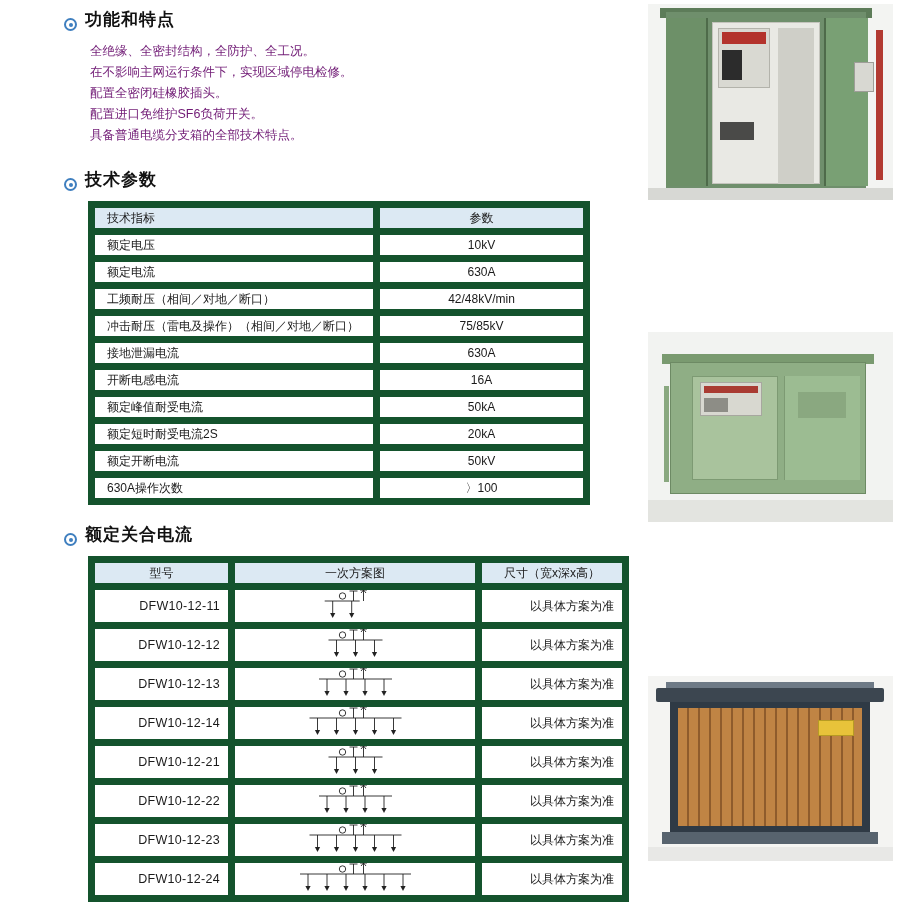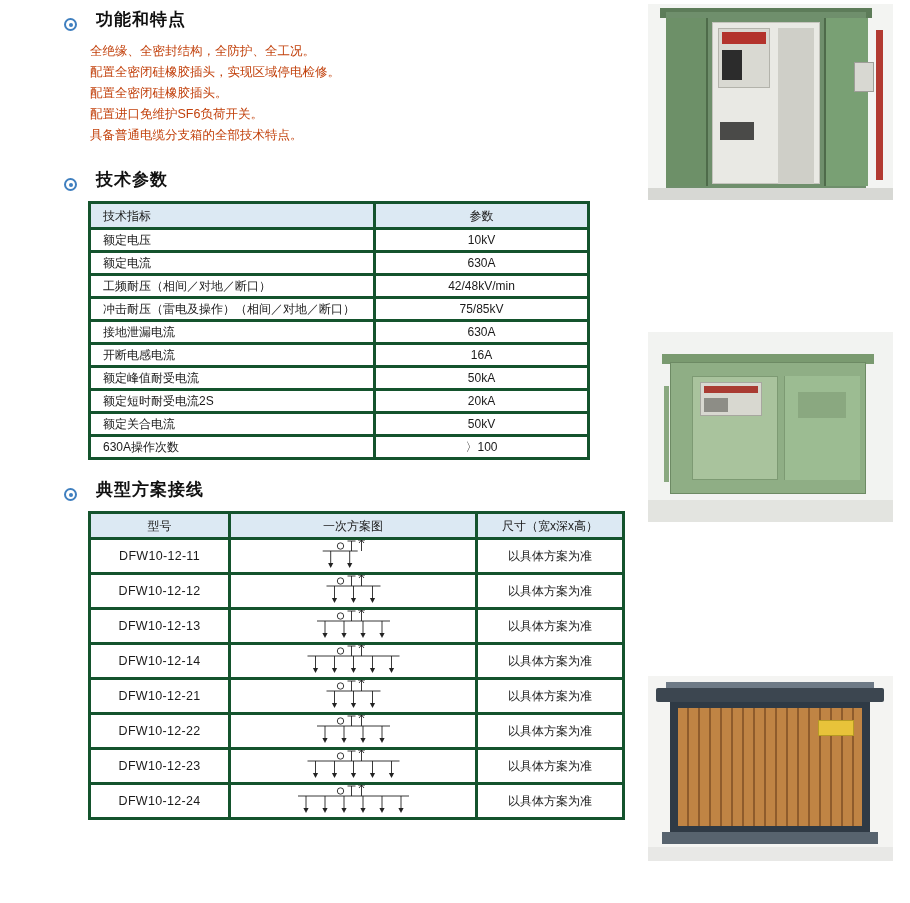--- a/index.html
+++ b/index.html
@@ -19,21 +19,21 @@
   
   .content {
     position: absolute;
     left: 88px; top: 8px;
     width: 520px;
   }
 
   .section-head {
     display: flex;
     align-items: flex-end;
-    gap: 19px;
+    gap: 8px;
     margin: 0 0 10px 0;
   }
   .section-head .bullet {
     width: 13px; height: 13px;
     border: 2px solid #3f7fbf;
     border-radius: 50%;
     position: relative;
     flex: 0 0 auto;
     margin-left: -24px;
   }
@@ -54,33 +54,33 @@
   }
 
   .feature-list {
     margin: 0 0 22px 0;
     padding: 0 0 0 2px;
     list-style: none;
   }
   .feature-list li {
     font-size: 12.5px;
     line-height: 21px;
-    color: #c2410c;
+    color: #701a75;
     white-space: nowrap;
   }
 
   
   table {
     border-collapse: collapse;
     width: 502px;
     font-size: 12px;
     table-layout: fixed;
   }
   table th, table td {
-    border: 3px solid #14532d;
+    border: 7px solid #14532d;
     padding: 0 8px;
     height: 22px;
     line-height: 20px;
   }
   table th {
     background: #dce9f3;
     font-weight: normal;
     text-align: center;
     height: 26px;
   }
@@ -88,21 +88,21 @@
   .tech-table td:nth-child(1) { text-align: left; padding-left: 12px; border-radius: 7px; }
   .tech-table td:nth-child(2) { text-align: center; }
   .tech-table tbody tr { height: 22px; }
 
   .spacer { height: 18px; }
 
   .scheme-table { margin-bottom: 4px; }
   .scheme-table th:nth-child(1) { width: 140px; font-family: Liberation Serif, serif; }
   .scheme-table th:nth-child(2) { width: 247px; }
   .scheme-table th:nth-child(3) { width: 147px; }
-  .scheme-table td { text-align: center; height: 34px; }
+  .scheme-table td { text-align: right; height: 34px; }
   .scheme-table td.model { font-size: 12.5px; letter-spacing: .3px; }
   .scheme-table td.diagram { padding: 0; }
   .scheme-table td.dim { font-size: 12px; }
   .scheme-table svg { display: block; margin: 0 auto; }
 
   
   .photo {
     position: absolute;
     overflow: hidden;
     background: #ffffff;
@@ -159,21 +159,21 @@
 <div class="page">
 
   <div class="content">
 
     <div class="section-head">
       <span class="bullet"></span>
       <span class="title">功能和特点</span>
     </div>
     <ul class="feature-list">
       <li>全绝缘、全密封结构，全防护、全工况。</li>
-      <li>配置全密闭硅橡胶插头，实现区域停电检修。</li>
+      <li>在不影响主网运行条件下，实现区域停电检修。</li>
       <li>配置全密闭硅橡胶插头。</li>
       <li>配置进口免维护SF6负荷开关。</li>
       <li>具备普通电缆分支箱的全部技术特点。</li>
     </ul>
 
     <div class="section-head">
       <span class="bullet"></span>
       <span class="title">技术参数</span>
     </div>
 
@@ -211,35 +211,35 @@
           </tr>
           <tr>
             <td>额定峰值耐受电流</td>
             <td>50kA</td>
           </tr>
           <tr>
             <td>额定短时耐受电流2S</td>
             <td>20kA</td>
           </tr>
           <tr>
-            <td>额定关合电流</td>
+            <td>额定开断电流</td>
             <td>50kV</td>
           </tr>
           <tr>
             <td>630A操作次数</td>
             <td>〉100</td>
           </tr>
         </tbody>
     </table>
 
     <div class="spacer"></div>
 
     <div class="section-head">
       <span class="bullet"></span>
-      <span class="title">典型方案接线</span>
+      <span class="title">额定关合电流</span>
     </div>
 
     <table class="scheme-table">
       <thead>
         <tr>
           <th>型号</th>
           <th>一次方案图</th>
           <th>尺寸（宽x深x高）</th>
         </tr>
       </thead>

